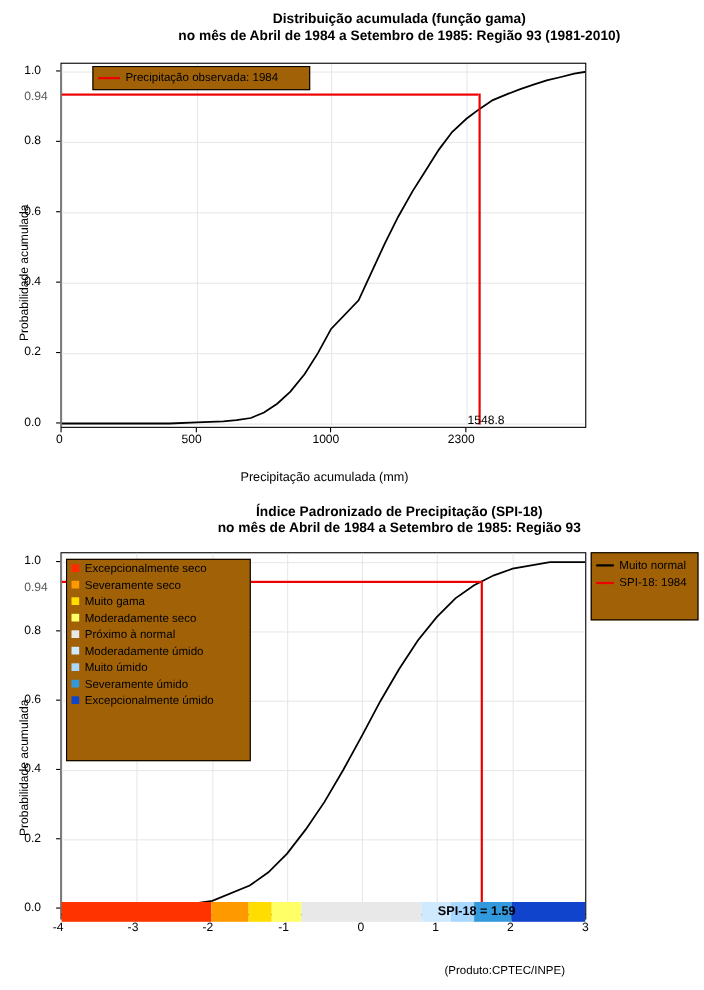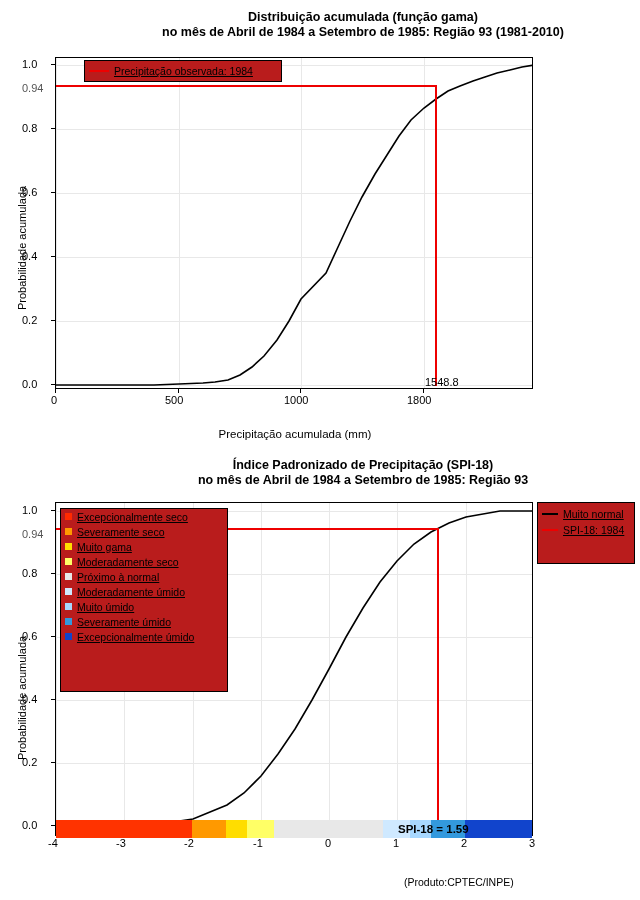--- a/index.html
+++ b/index.html
@@ -97,25 +97,24 @@
     overflow: visible;
   }
 
   .redline {
     position: absolute;
     background: #ee0000;
   }
 
   .legendbox {
     position: absolute;
-    background: #b91c1c;
+    background: #a16207;
     border: 1px solid #000000;
     box-sizing: border-box;
     font-size: 10.5px;
-    text-decoration: underline;
   }
   .legend-row {
     display: flex;
     align-items: center;
     height: 15px;
     padding-left: 4px;
   }
   .legend-swatch {
     width: 11px;
     height: 2px;
@@ -228,21 +227,21 @@
   <div class="obs-label" style="left:425px; top:376px;">1548.8</div>
 
   <div class="tick-mark tick-v" style="left:55px; top:389px;"></div>
   <div class="tick-mark tick-v" style="left:178px; top:389px;"></div>
   <div class="tick-mark tick-v" style="left:300px; top:389px;"></div>
   <div class="tick-mark tick-v" style="left:423px; top:389px;"></div>
 
   <div class="axis-tick-label" style="left:51px; top:394px;">0</div>
   <div class="axis-tick-label" style="left:165px; top:394px;">500</div>
   <div class="axis-tick-label" style="left:284px; top:394px;">1000</div>
-  <div class="axis-tick-label" style="left:407px; top:394px;">1800</div>
+  <div class="axis-tick-label" style="left:407px; top:394px;">2300</div>
 
   <div class="axis-title" style="left:0px; top:428px; width:590px;">Precipitação acumulada (mm)</div>
 </div>
 
 <div class="panel" id="panel-bottom">
 
   <div class="title" id="title-bottom">
     <div>Índice Padronizado de Precipitação (SPI-18)</div>
     <div>no mês de Abril de 1984 a Setembro de 1985: Região 93</div>
   </div>

